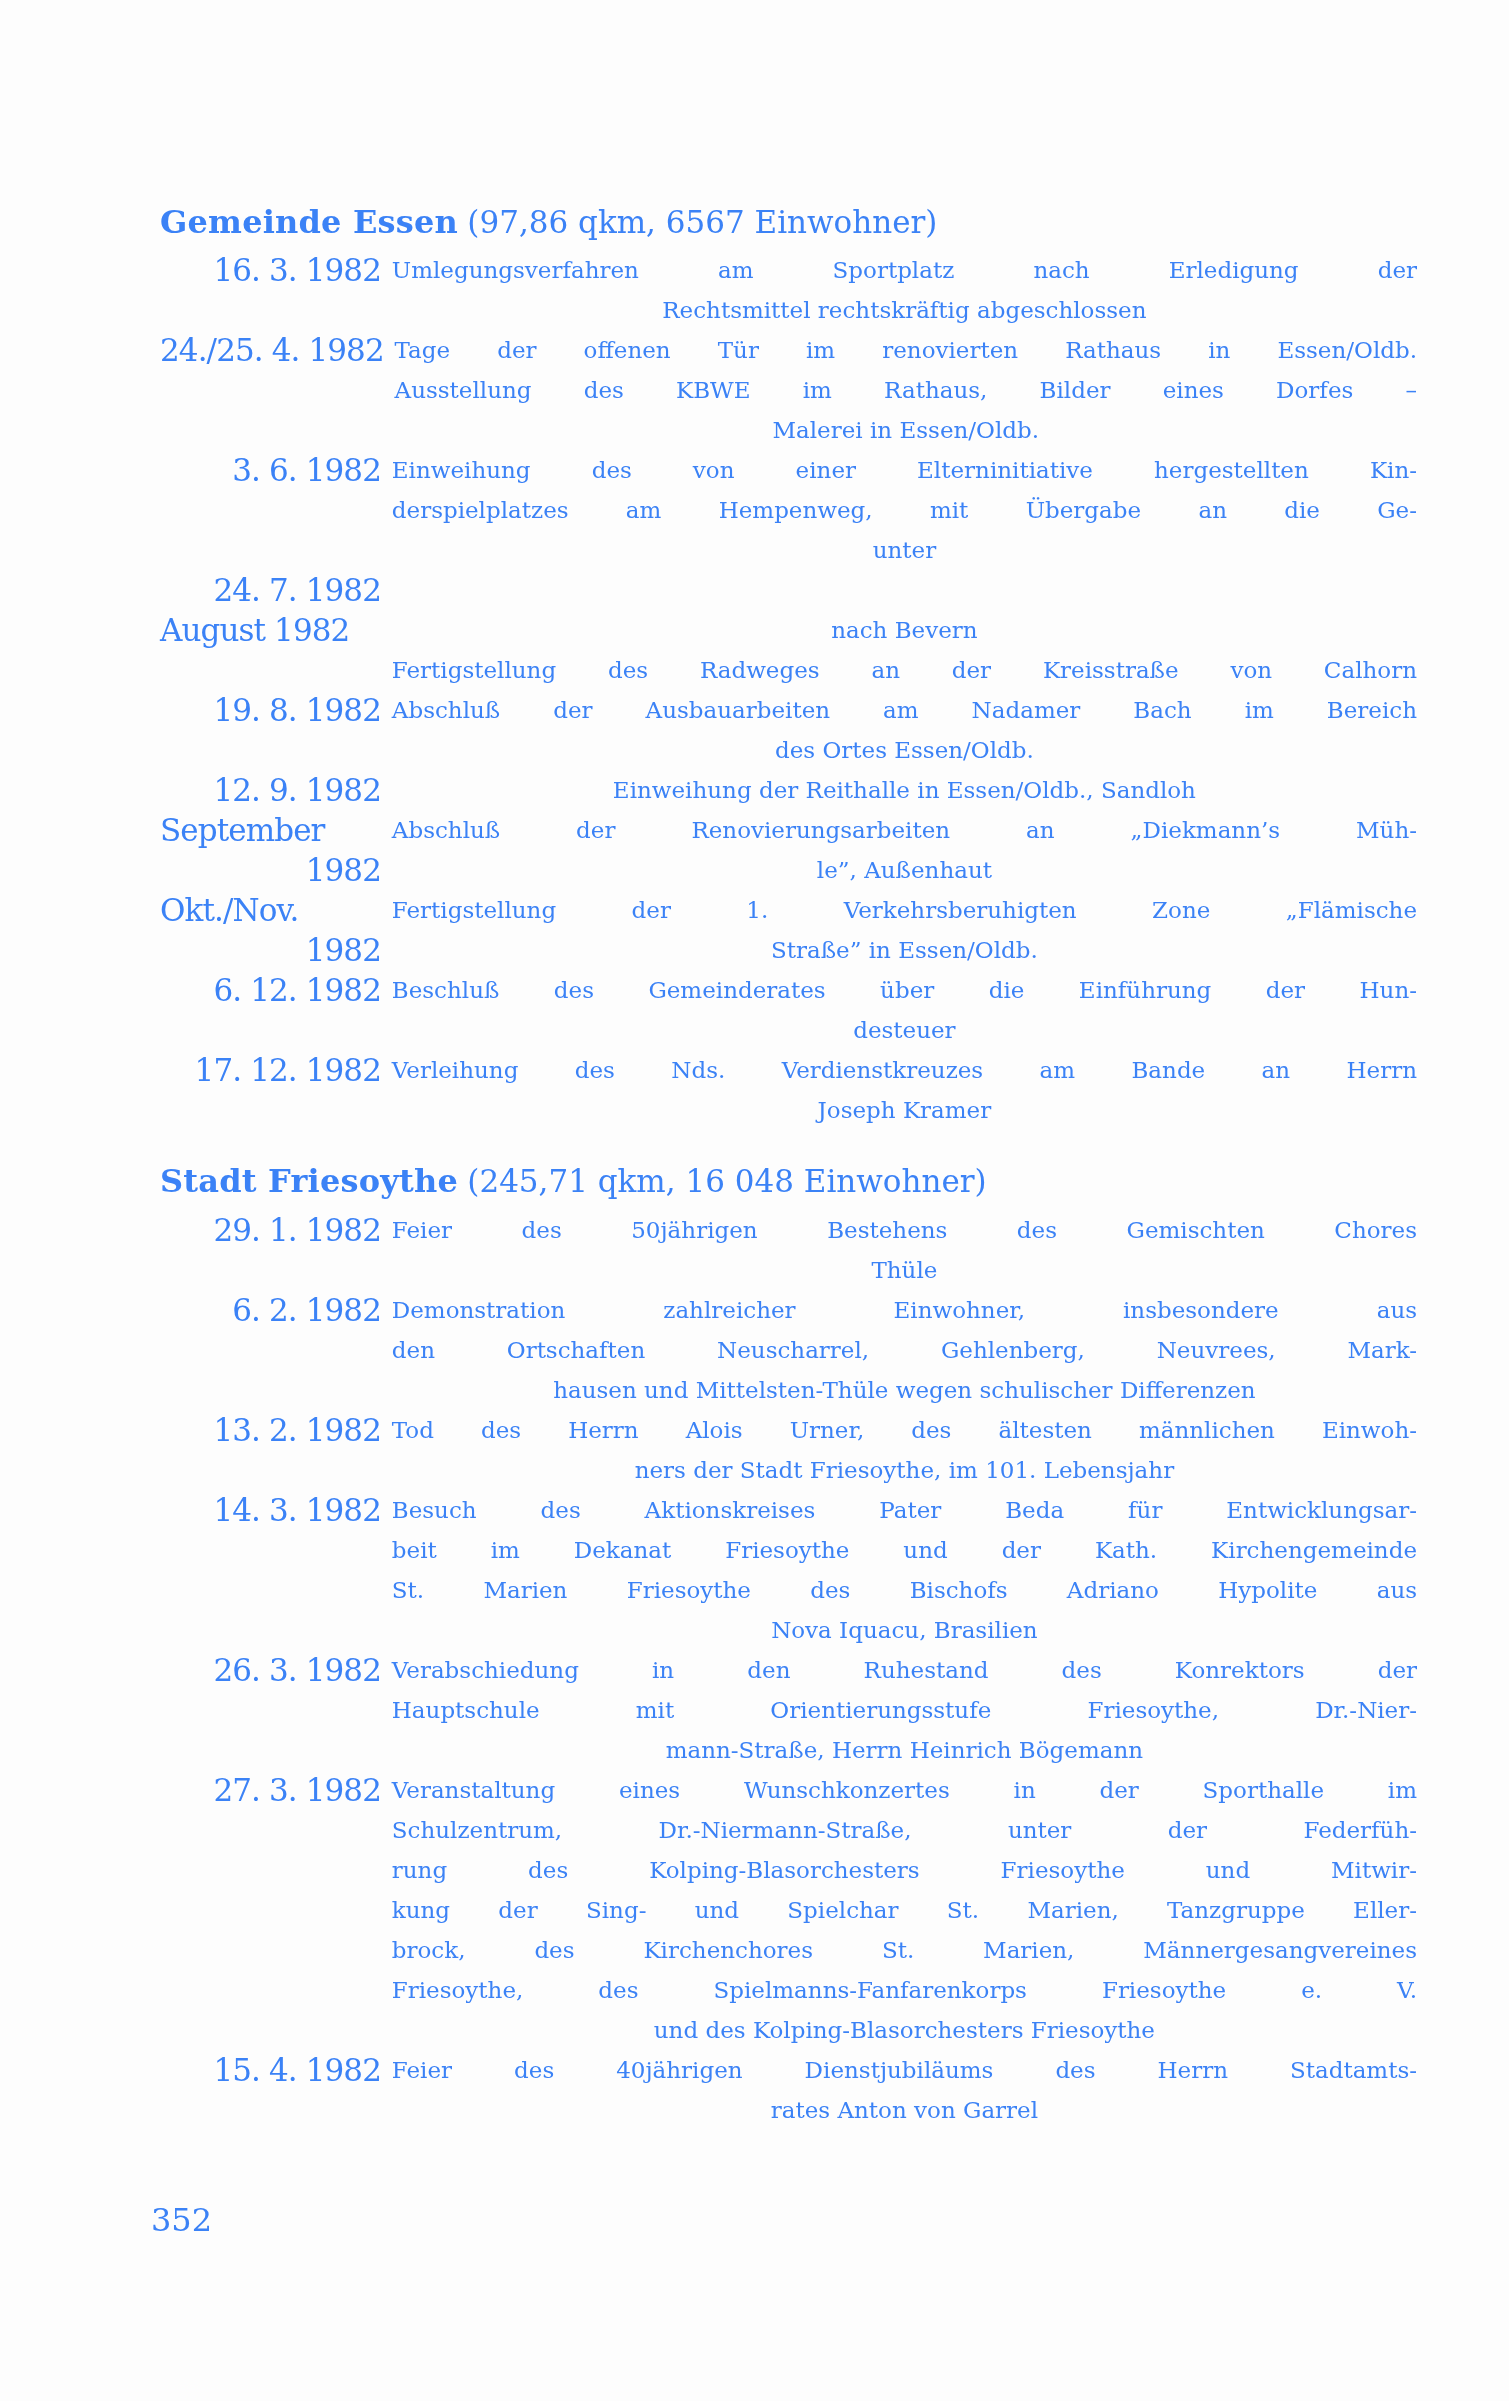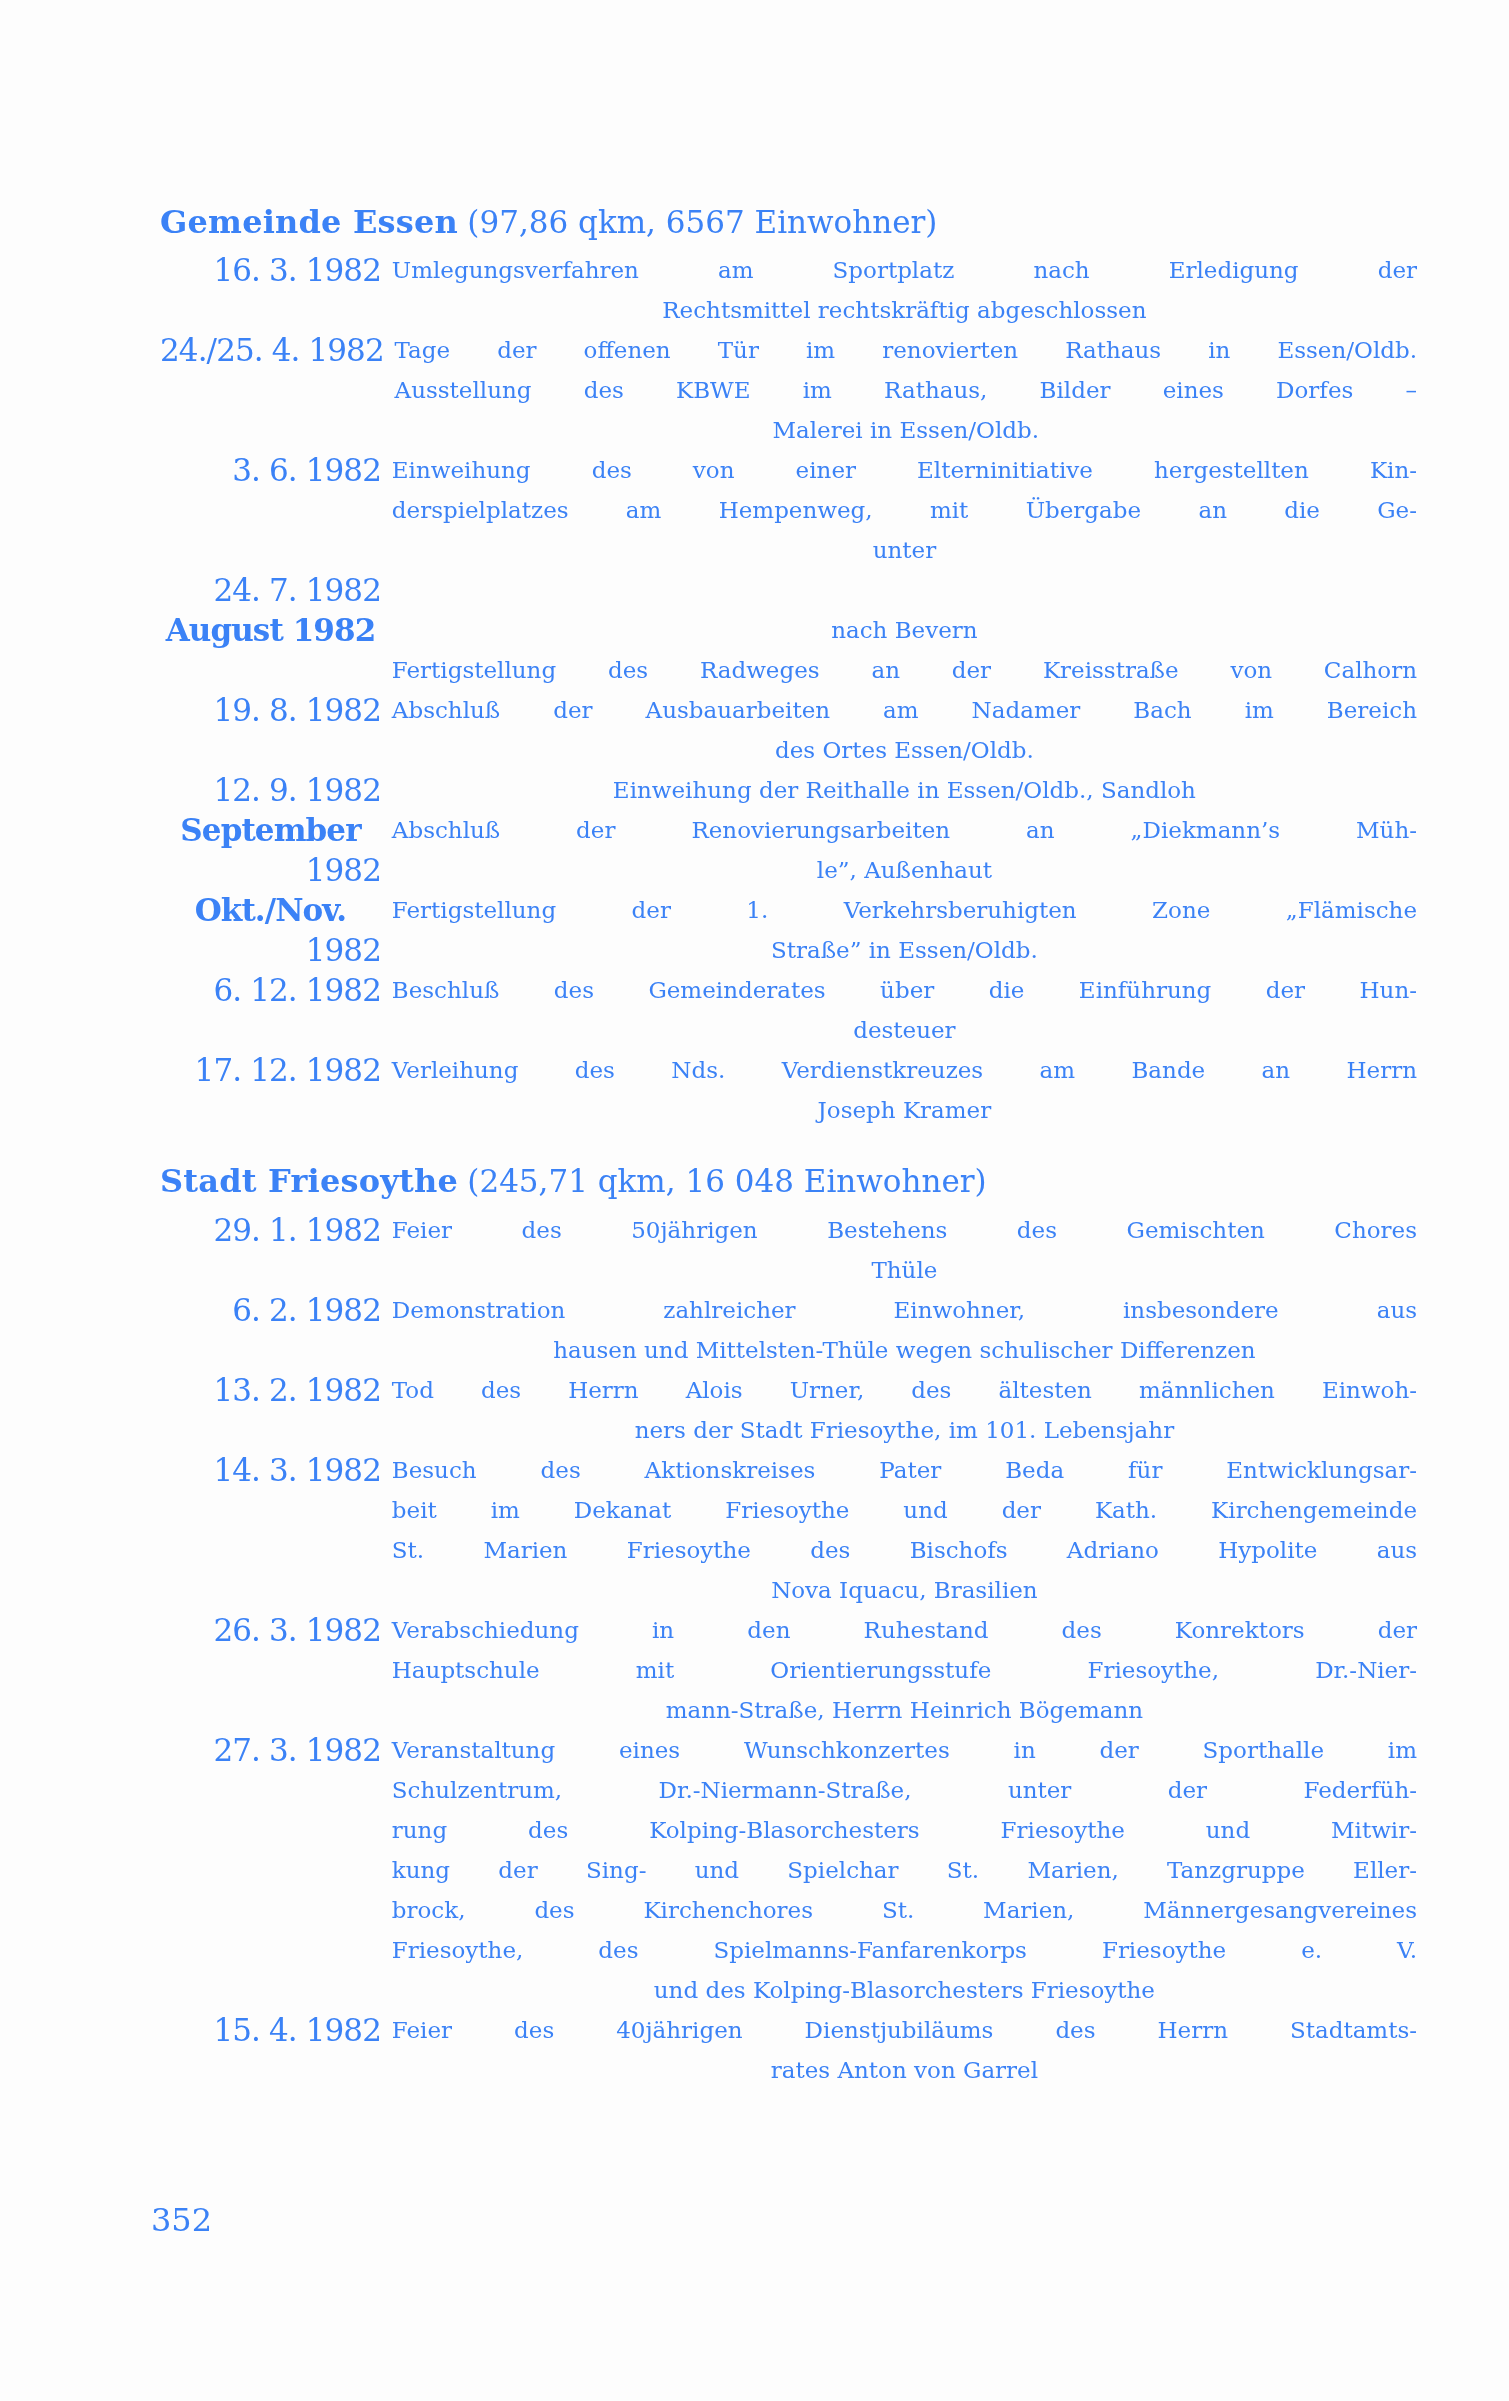--- a/index.html
+++ b/index.html
@@ -37,21 +37,21 @@
   .entry { display: flex; align-items: flex-start; }
 
   .date {
     flex: 0 0 221px;
     font-size: 31px;
     line-height: 40px;
     letter-spacing: -0.9px;
     white-space: pre;
   }
   .dl { display: block; text-align: right; }
-  .dl.alpha { text-align: center; font-weight: bold; }
+  .dl.alpha { text-align: left; }
 
   .desc {
     flex: 1;
     margin-left: 10.8px;
     font-size: 23px;
     line-height: 40px;
   }
   .line {
     text-align: justify;
     text-align-last: justify;
@@ -160,20 +160,21 @@
           <div class="date"><span class="dl">29. 1. 1982</span></div>
           <div class="desc">
             <div class="line">Feier des 50jährigen Bestehens des Gemischten Chores</div>
             <div class="line last">Thüle</div>
           </div>
         </div>
         <div class="entry">
           <div class="date"><span class="dl">6. 2. 1982</span></div>
           <div class="desc">
             <div class="line">Demonstration zahlreicher Einwohner, insbesondere aus</div>
+            <div class="line">den Ortschaften Neuscharrel, Gehlenberg, Neuvrees, Mark-</div>
             <div class="line last">hausen und Mittelsten-Thüle wegen schulischer Differenzen</div>
           </div>
         </div>
         <div class="entry">
           <div class="date"><span class="dl">13. 2. 1982</span></div>
           <div class="desc">
             <div class="line">Tod des Herrn Alois Urner, des ältesten männlichen Einwoh-</div>
             <div class="line last">ners der Stadt Friesoythe, im 101. Lebensjahr</div>
           </div>
         </div>

